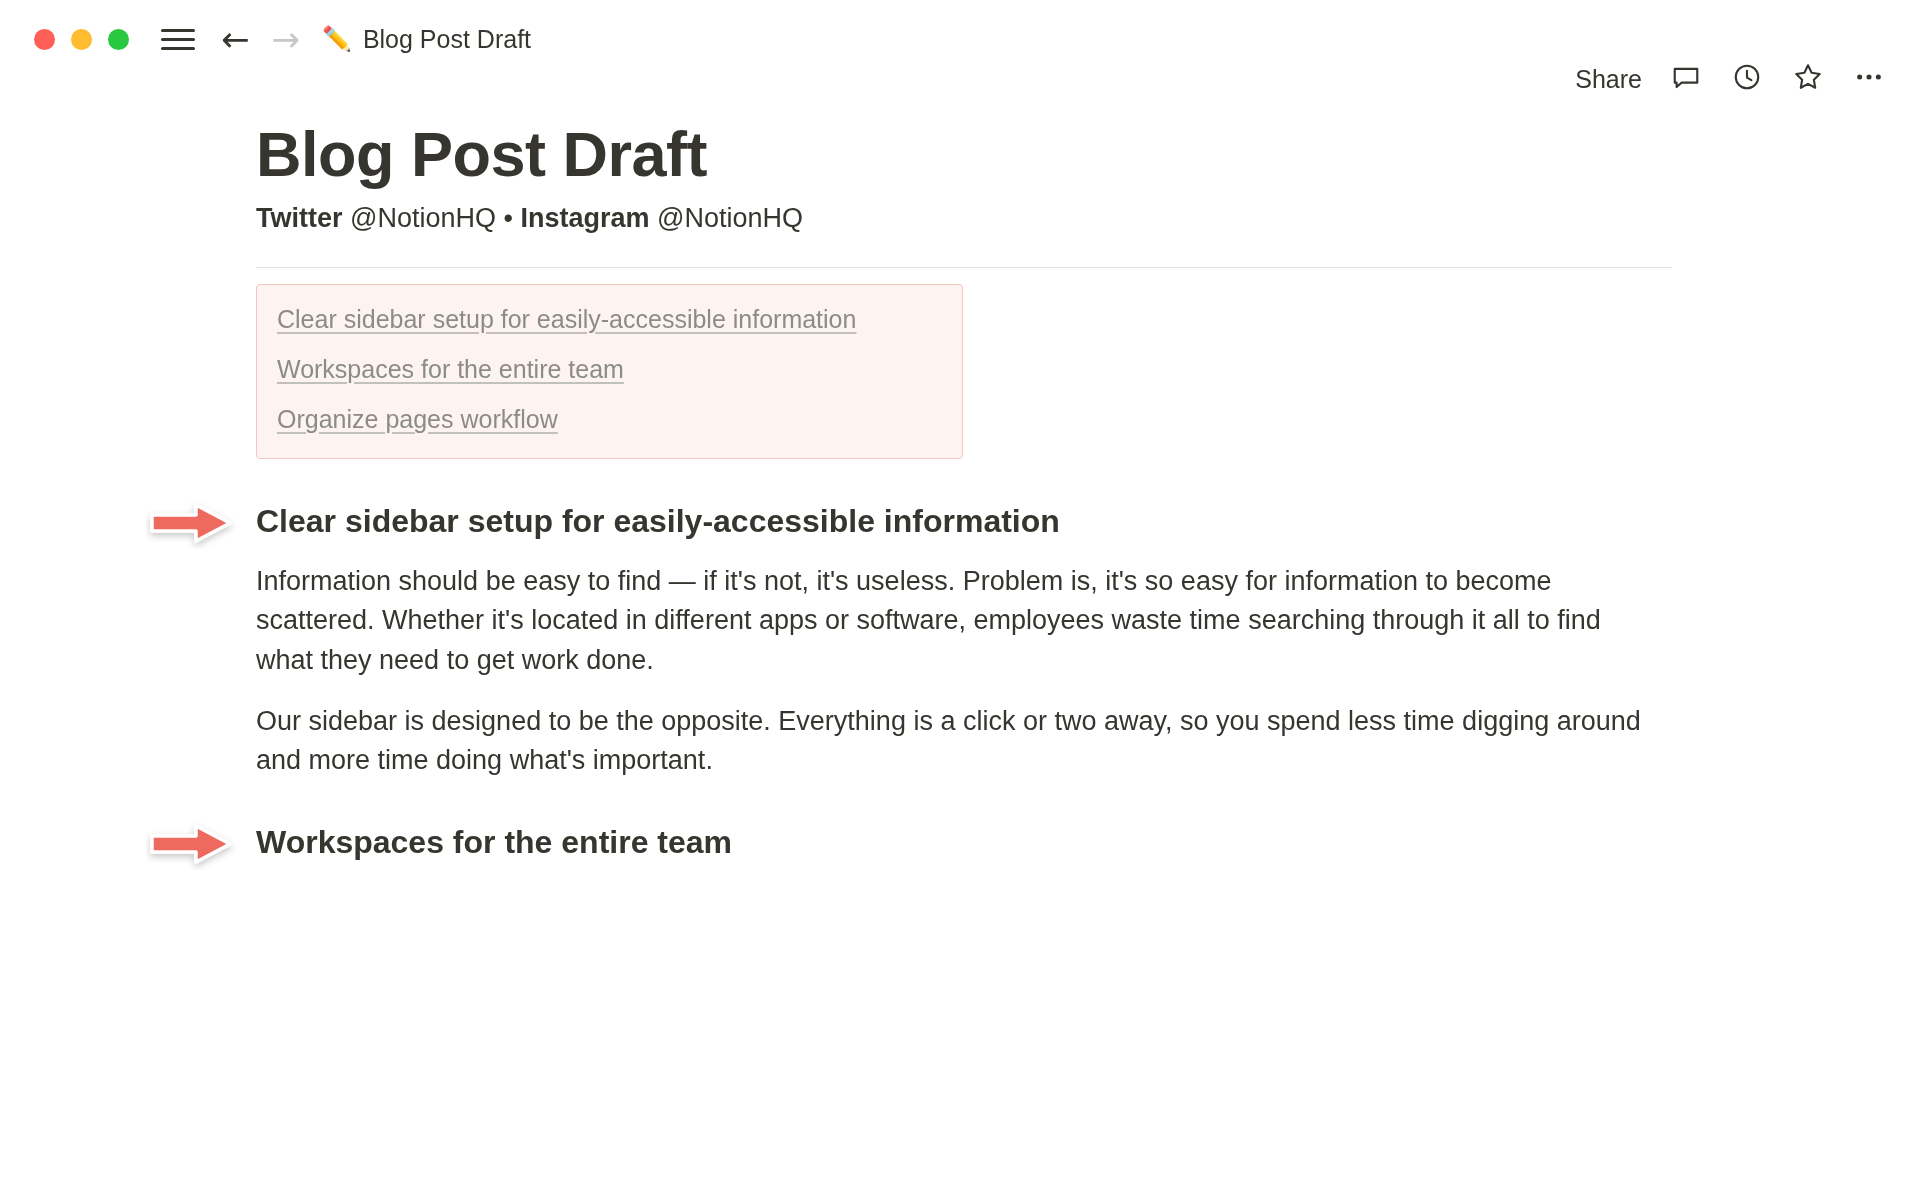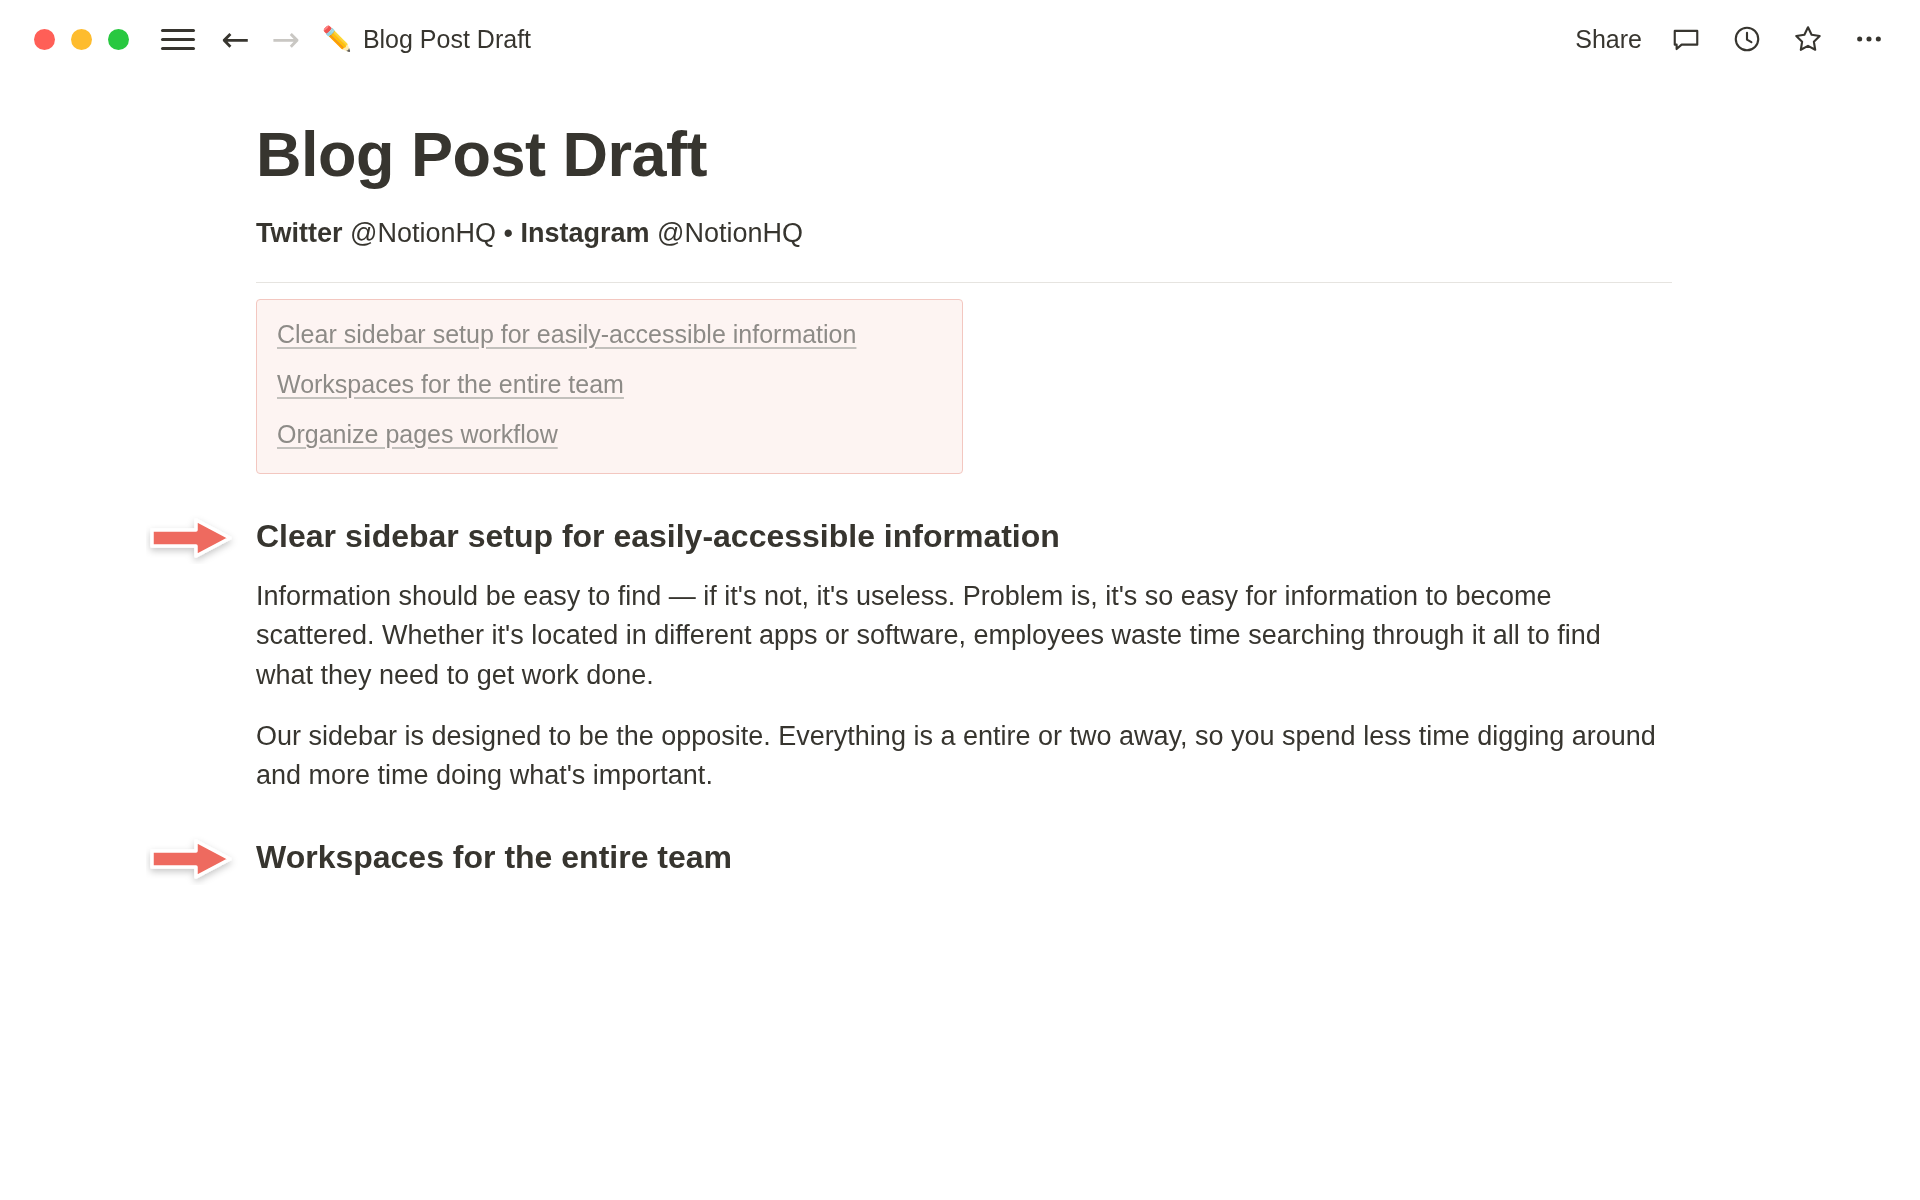--- a/index.html
+++ b/index.html
@@ -72,24 +72,24 @@
     align-items: center;
     gap: 11px;
     font-size: 25px;
     color: #37352f;
   }
   .breadcrumb .pageicon { font-size: 24px; }
 
   .titlebar-right {
     position: absolute;
     right: 34px;
-    top: 0;
+    top: 16px;
     height: 78px;
     display: flex;
-    align-items: center;
+    align-items: flex-end;
     gap: 27px;
   }
   .share-label {
     font-size: 25px;
     color: #37352f;
     cursor: pointer;
   }
   .tb-icon {
     width: 34px;
     height: 34px;
@@ -122,21 +122,21 @@
 
   .contact-line {
     margin-top: 70px;
     font-size: 27px;
     font-weight: bold;
     color: #37352f;
   }
   .contact-line .emoji { font-weight: normal; }
 
   .socials {
-    margin-top: 29px;
+    margin-top: 14px;
     font-size: 27px;
     color: #37352f;
   }
   .socials b { font-weight: bold; }
 
   .divider {
     margin-top: 33px;
     border-bottom: 1px solid #e6e4e0;
     width: 1416px;
   }
@@ -278,21 +278,21 @@
               <feDropShadow dx="0" dy="3" stdDeviation="3.5" flood-color="#000000" flood-opacity="0.22"></feDropShadow>
             </filter>
           </defs>
           <g filter="url(#sh1)">
             <path d="M6 18 H50 V8 L84 26 L50 44 V34 H6 Z" fill="#ee6b5e" stroke="#ffffff" stroke-width="3.5" stroke-linejoin="round"></path>
           </g>
         </svg>
       </div>
       <h2 class="section-heading">Clear sidebar setup for easily-accessible information</h2>
       <p>Information should be easy to find — if it's not, it's useless. Problem is, it's so easy for information to become scattered. Whether it's located in different apps or software, employees waste time searching through it all to find what they need to get work done.</p>
-      <p>Our sidebar is designed to be the opposite. Everything is a entire or two away, so you spend less time digging around and more time doing what's important.</p>
+      <p>Our sidebar is designed to be the opposite. Everything is a click or two away, so you spend less time digging around and more time doing what's important.</p>
     </div>
 
     <div class="section">
       <div class="arrow-marker">
         <svg width="92" height="52" viewBox="0 0 92 52">
           <defs>
             <filter id="sh2" x="-20%" y="-40%" width="150%" height="200%">
               <feDropShadow dx="0" dy="3" stdDeviation="3.5" flood-color="#000000" flood-opacity="0.22"></feDropShadow>
             </filter>
           </defs>

